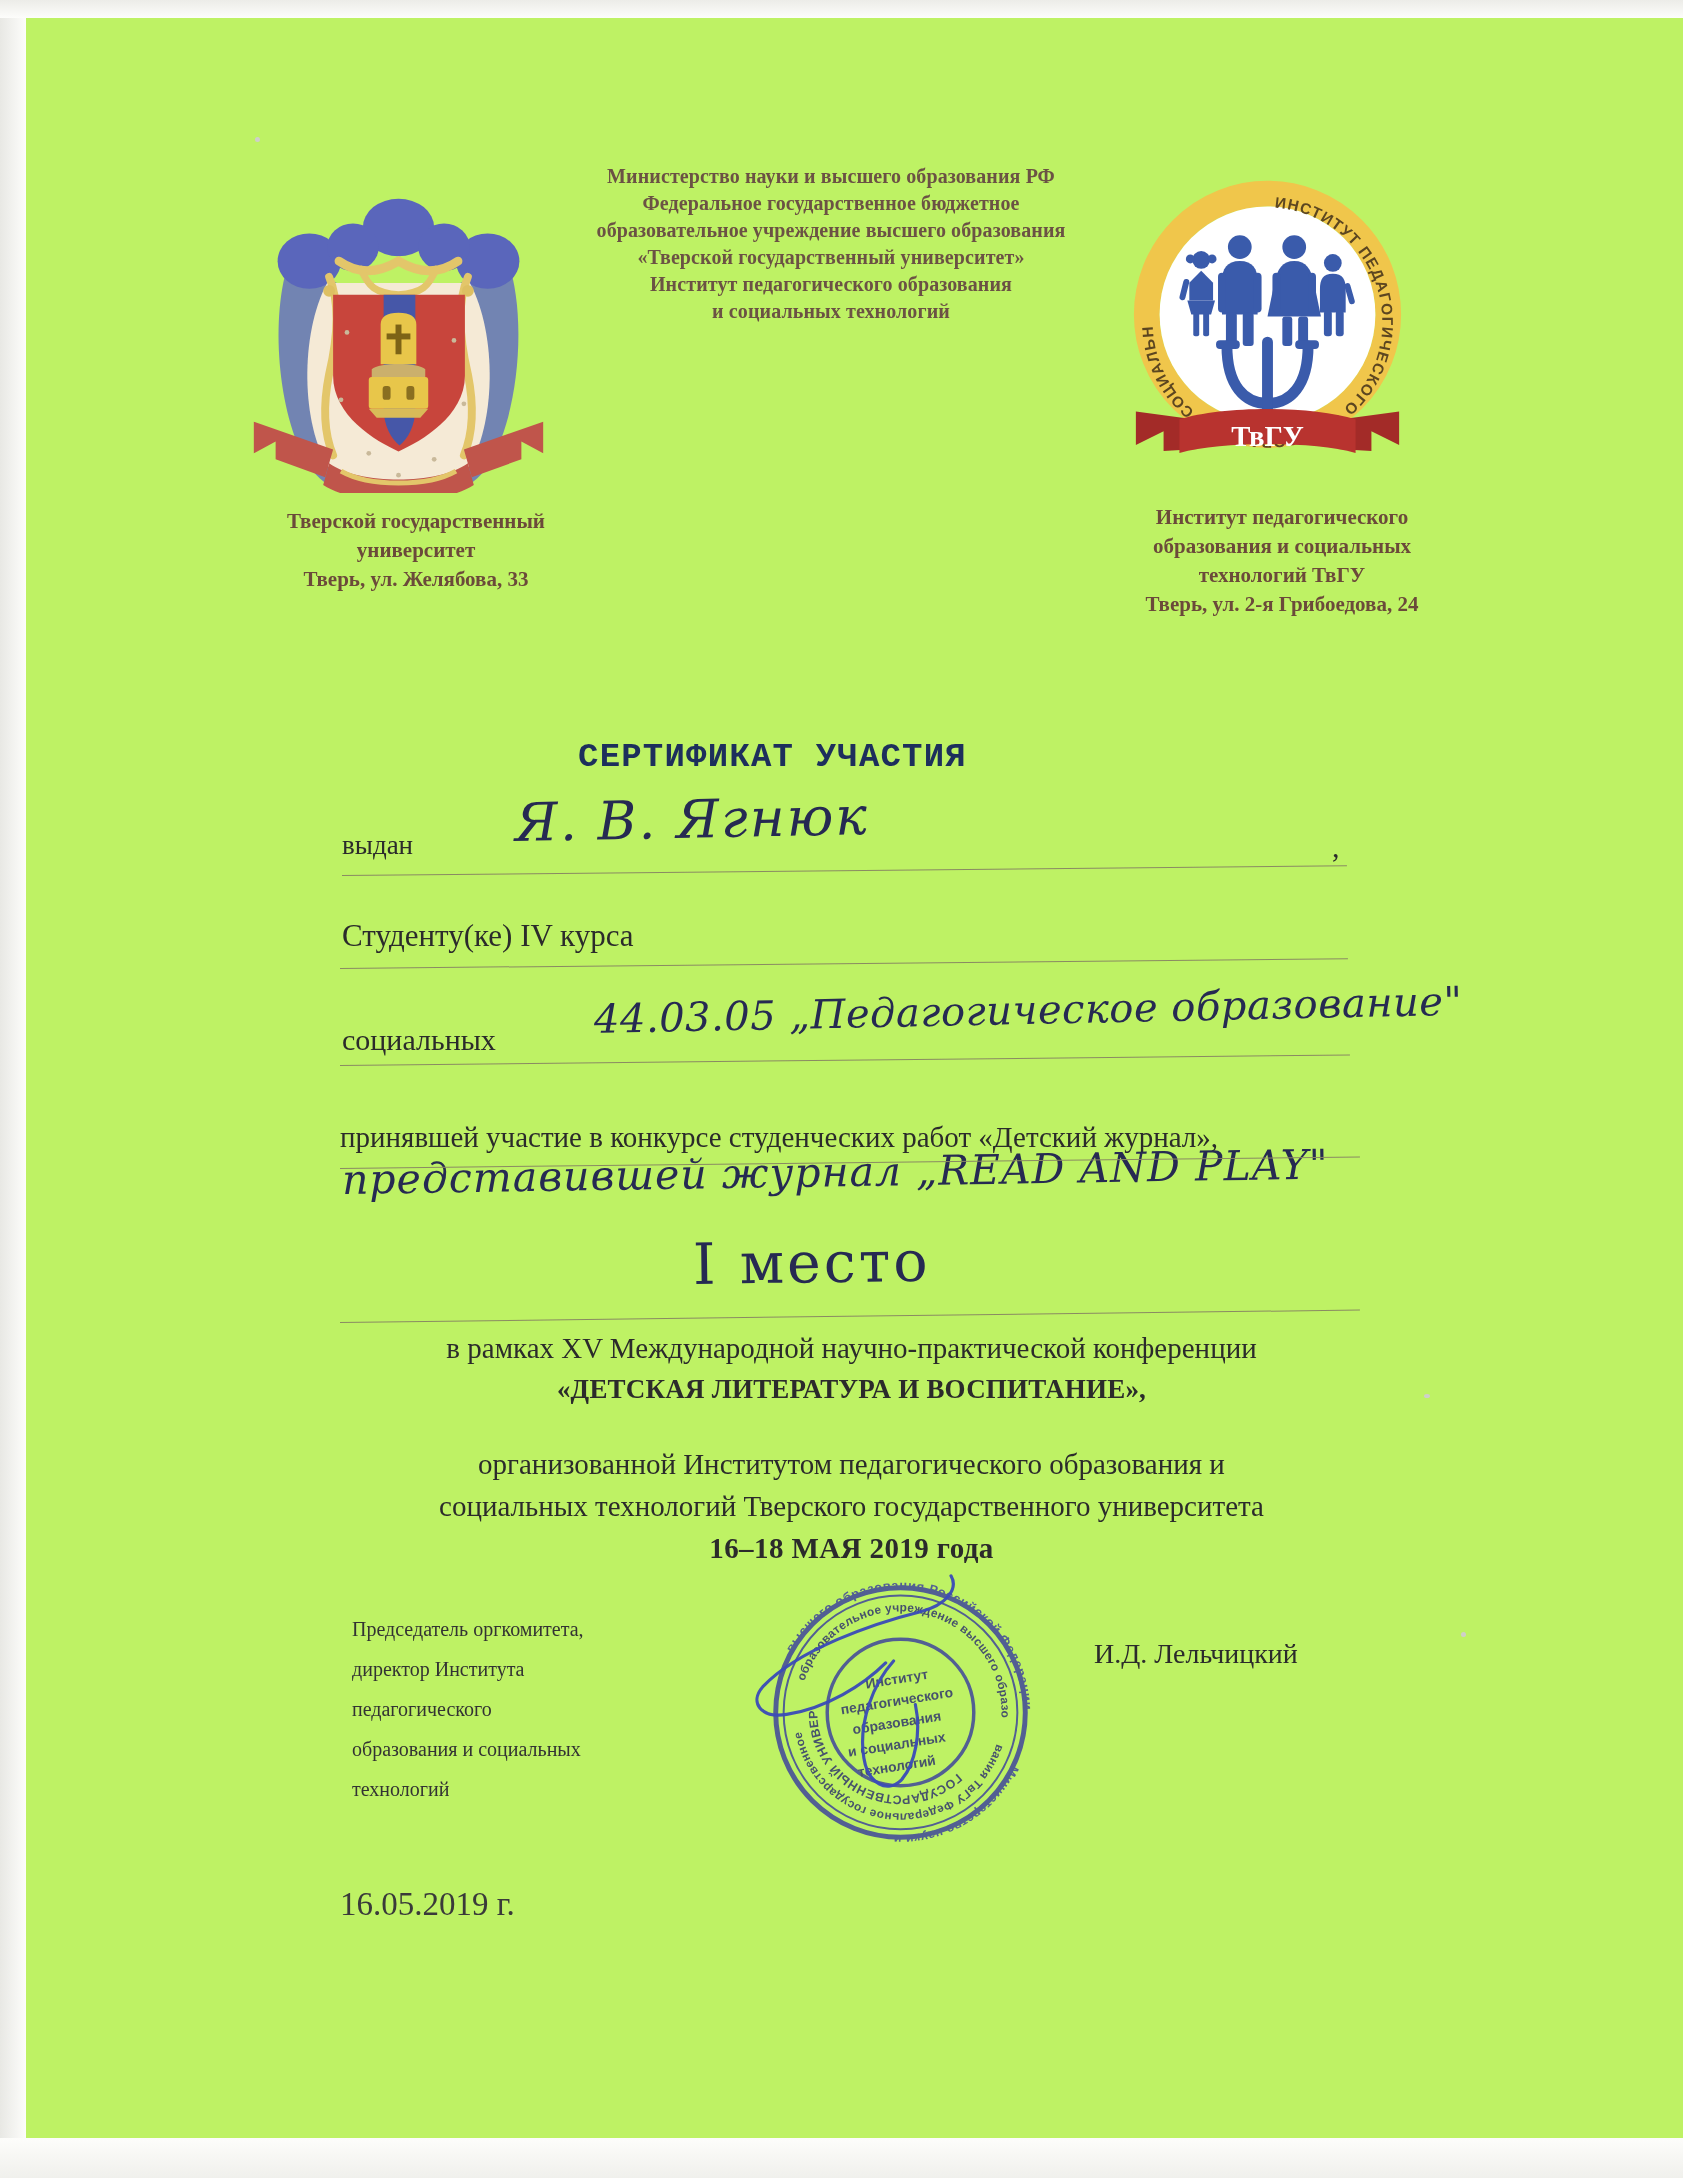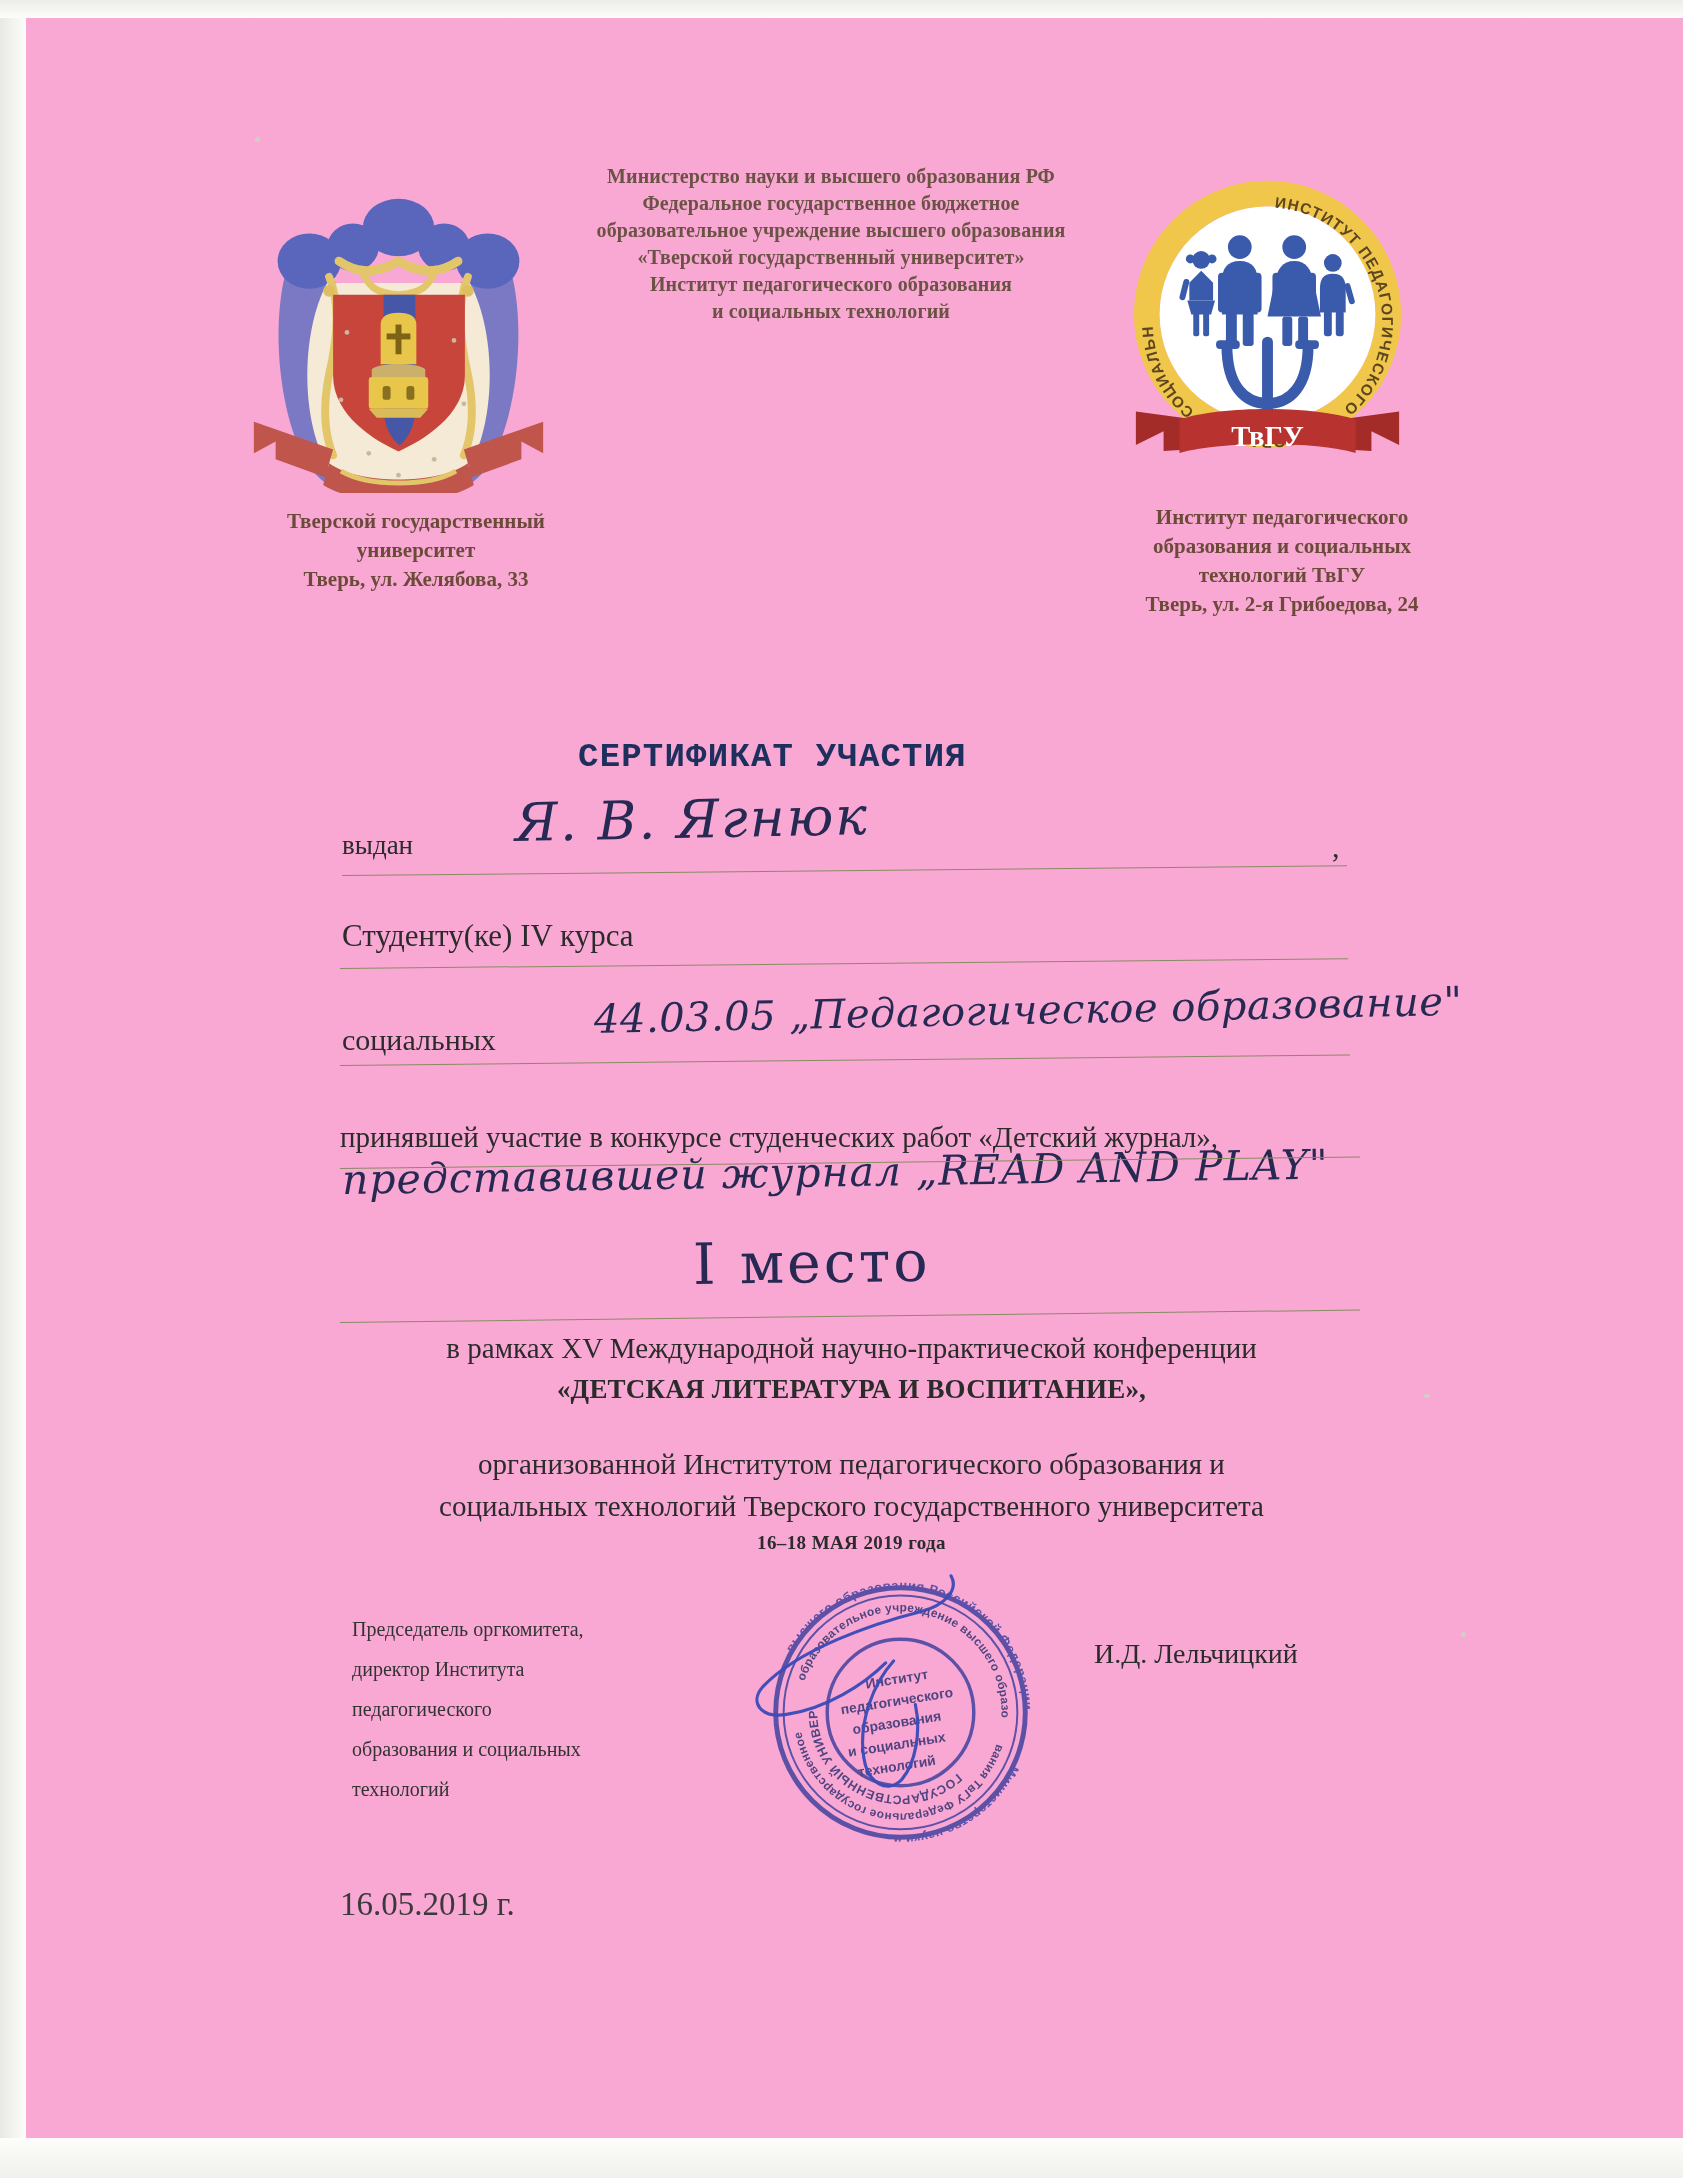--- a/index.html
+++ b/index.html
@@ -8,21 +8,21 @@
     padding: 0;
     background: #ffffff;
   }
   body {
     font-family: "Liberation Serif", serif;
   }
   .page {
     position: relative;
     width: 1683px;
     height: 2178px;
-    background: #f9a8d4;
+    background: #bef264;
     overflow: hidden;
   }
   
   .paper-edge-left {
     position: absolute;
     left: 0; top: 0;
     width: 26px; height: 2178px;
     background: linear-gradient(to right, #e8e8e4 0%, #fdfdfb 100%);
   }
   .paper-edge-top {
@@ -158,21 +158,21 @@
   .org-line1 {
     position: absolute; left: 327px; top: 1448px; width: 1049px;
     text-align: center; font-size: 29px; color: #2b2b2b;
   }
   .org-line2 {
     position: absolute; left: 327px; top: 1490px; width: 1049px;
     text-align: center; font-size: 29px; color: #2b2b2b;
   }
   .date-line {
     position: absolute; left: 327px; top: 1532px; width: 1049px;
-    text-align: center; font-size: 19px; font-weight: bold; color: #2b2b2b;
+    text-align: center; font-size: 29px; font-weight: bold; color: #2b2b2b;
     letter-spacing: 0.4px;
   }
 
   .signer-block {
     position: absolute; left: 352px; top: 1609px; width: 426px;
     font-size: 20px; line-height: 40px; color: #333;
   }
   .signer-name {
     position: absolute; left: 1094px; top: 1638px;
     font-size: 28px; color: #2b2b2b; white-space: nowrap;

